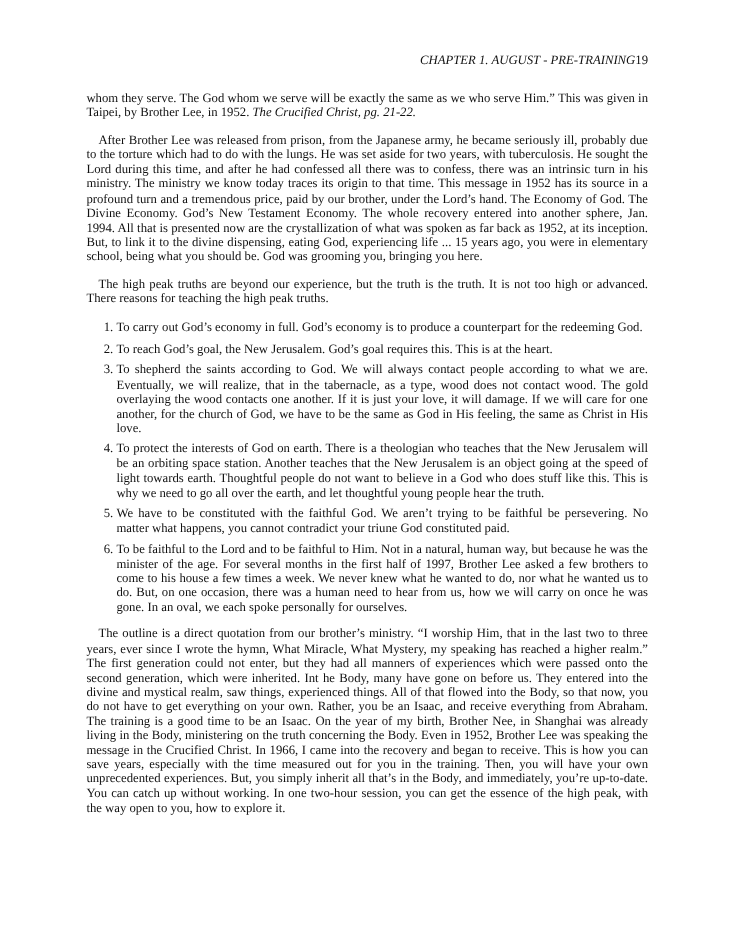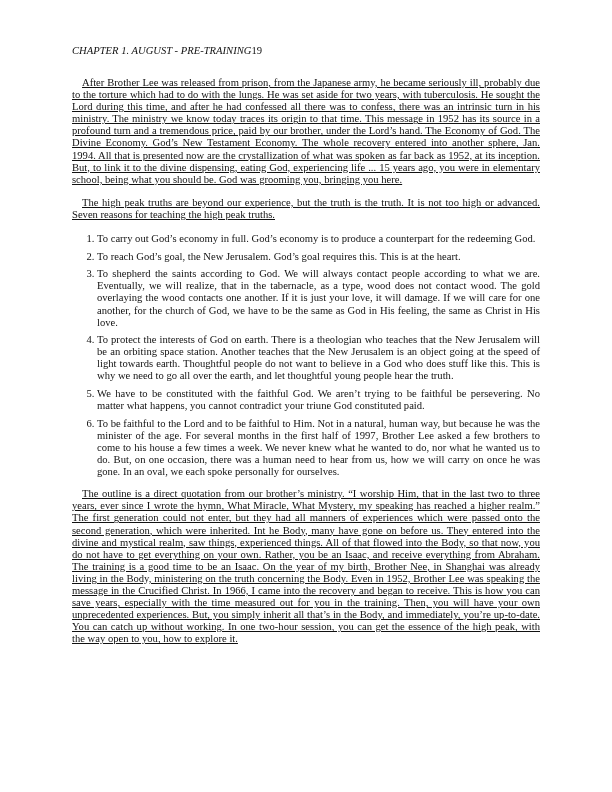--- a/index.html
+++ b/index.html
@@ -1,43 +1,44 @@
 <!DOCTYPE html>
 <html><head>
 <meta charset="utf-8">
 <style>
   html, body { margin: 0; padding: 0; background: #ffffff; }
   body { width: 612px; height: 792px; position: relative; overflow: hidden; font-family: "Liberation Serif", "DejaVu Serif", serif; color: #111; }
   .page { position: absolute; left: 72px; top: 44px; width: 468px; }
-  .header { display: flex; justify-content: flex-start; font-size: 10.6px; font-style: italic; height: 14px; line-height: 14px; }
+  .header { display: flex; justify-content: flex-end; font-size: 10.6px; font-style: italic; height: 14px; line-height: 14px; }
   .header .num { font-style: normal; }
   .body { margin-top: 19px; font-size: 10.6px; line-height: 12.1px; text-align: justify; }
   p { margin: 0 0 11px 0; }
-  p.indent { text-indent: 10px; text-decoration: underline; }
+  p.indent { text-indent: 10px; }
   p.cont { text-indent: 0; }
   ol { margin: 12px 0 10px 0; padding-left: 25px; }
   ol li { margin-bottom: 5.5px; padding-left: 0; }
   ol li::marker { font-size: 10.6px; }
   .ital { font-style: italic; }
 </style>
 </head>
 <body>
 
 <div class="page">
   <div class="header">
     <span>CHAPTER 1.  AUGUST - PRE-TRAINING</span>
     <span class="num">19</span>
   </div>
 
   <div class="body">
+    <p class="cont"><span>whom they serve. The God whom we serve will be exactly the same as we who serve Him.” This was given in Taipei, by Brother Lee, in 1952. </span><span class="ital">The Crucified Christ, pg. 21-22.</span></p>
 
     <p class="indent">After Brother Lee was released from prison, from the Japanese army, he became seriously ill, probably due to the torture which had to do with the lungs. He was set aside for two years, with tuberculosis. He sought the Lord during this time, and after he had confessed all there was to confess, there was an intrinsic turn in his ministry. The ministry we know today traces its origin to that time. This message in 1952 has its source in a profound turn and a tremendous price, paid by our brother, under the Lord’s hand. The Economy of God. The Divine Economy. God’s New Testament Economy. The whole recovery entered into another sphere, Jan. 1994. All that is presented now are the crystallization of what was spoken as far back as 1952, at its inception. But, to link it to the divine dispensing, eating God, experiencing life ... 15 years ago, you were in elementary school, being what you should be. God was grooming you, bringing you here.</p>
 
 
-    <p class="indent" style="margin-bottom:6px;">The high peak truths are beyond our experience, but the truth is the truth. It is not too high or advanced. Seven reasons for teaching the high peak truths.</p>
+    <p class="indent" style="margin-bottom:6px;">The high peak truths are beyond our experience, but the truth is the truth. It is not too high or advanced. There reasons for teaching the high peak truths.</p>
 
     <ol>
       <li>To carry out God’s economy in full. God’s economy is to produce a counterpart for the redeeming God.</li>
       <li>To reach God’s goal, the New Jerusalem. God’s goal requires this. This is at the heart.</li>
       <li>To shepherd the saints according to God. We will always contact people according to what we are. Eventually, we will realize, that in the tabernacle, as a type, wood does not contact wood. The gold overlaying the wood contacts one another. If it is just your love, it will damage. If we will care for one another, for the church of God, we have to be the same as God in His feeling, the same as Christ in His love.</li>
       <li>To protect the interests of God on earth. There is a theologian who teaches that the New Jerusalem will be an orbiting space station. Another teaches that the New Jerusalem is an object going at the speed of light towards earth. Thoughtful people do not want to believe in a God who does stuff like this. This is why we need to go all over the earth, and let thoughtful young people hear the truth.</li>
       <li>We have to be constituted with the faithful God. We aren’t trying to be faithful be persevering. No matter what happens, you cannot contradict your triune God constituted paid.</li>
       <li>To be faithful to the Lord and to be faithful to Him. Not in a natural, human way, but because he was the minister of the age. For several months in the first half of 1997, Brother Lee asked a few brothers to come to his house a few times a week. We never knew what he wanted to do, nor what he wanted us to do. But, on one occasion, there was a human need to hear from us, how we will carry on once he was gone. In an oval, we each spoke personally for ourselves.</li>
     </ol>
 

